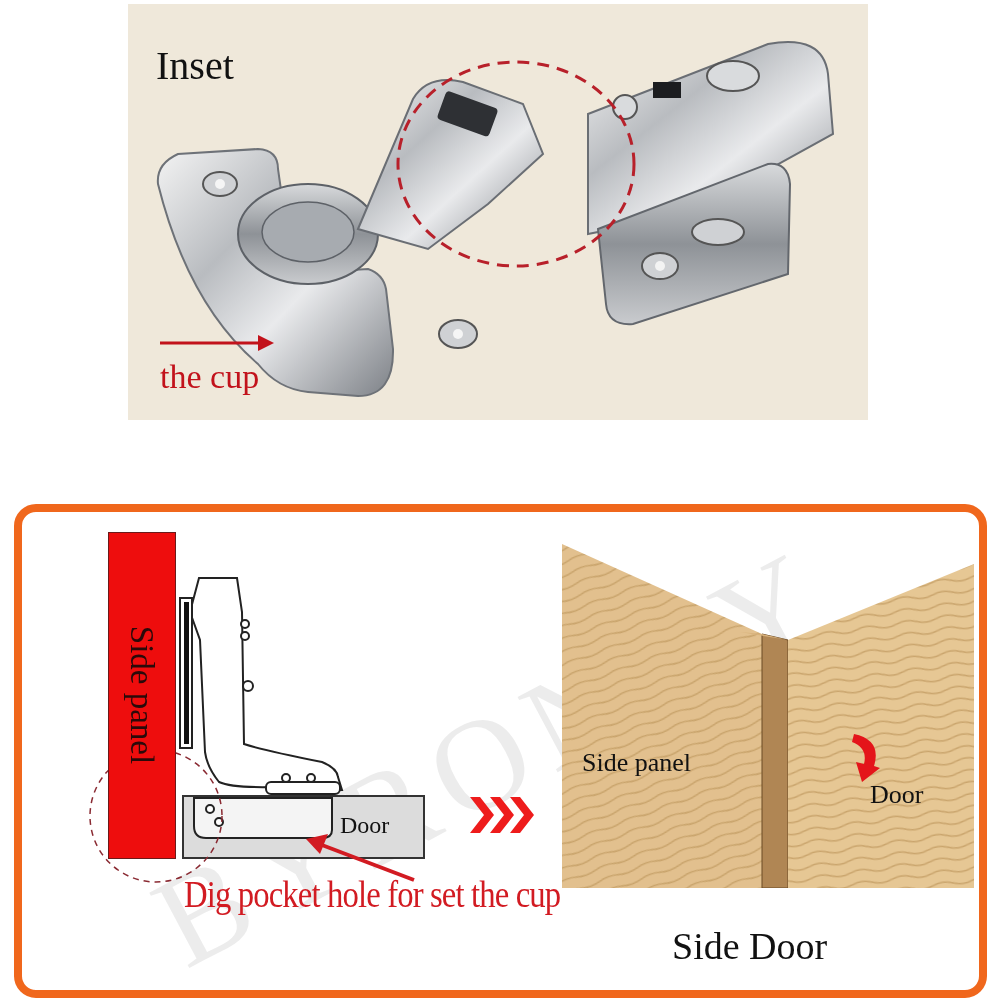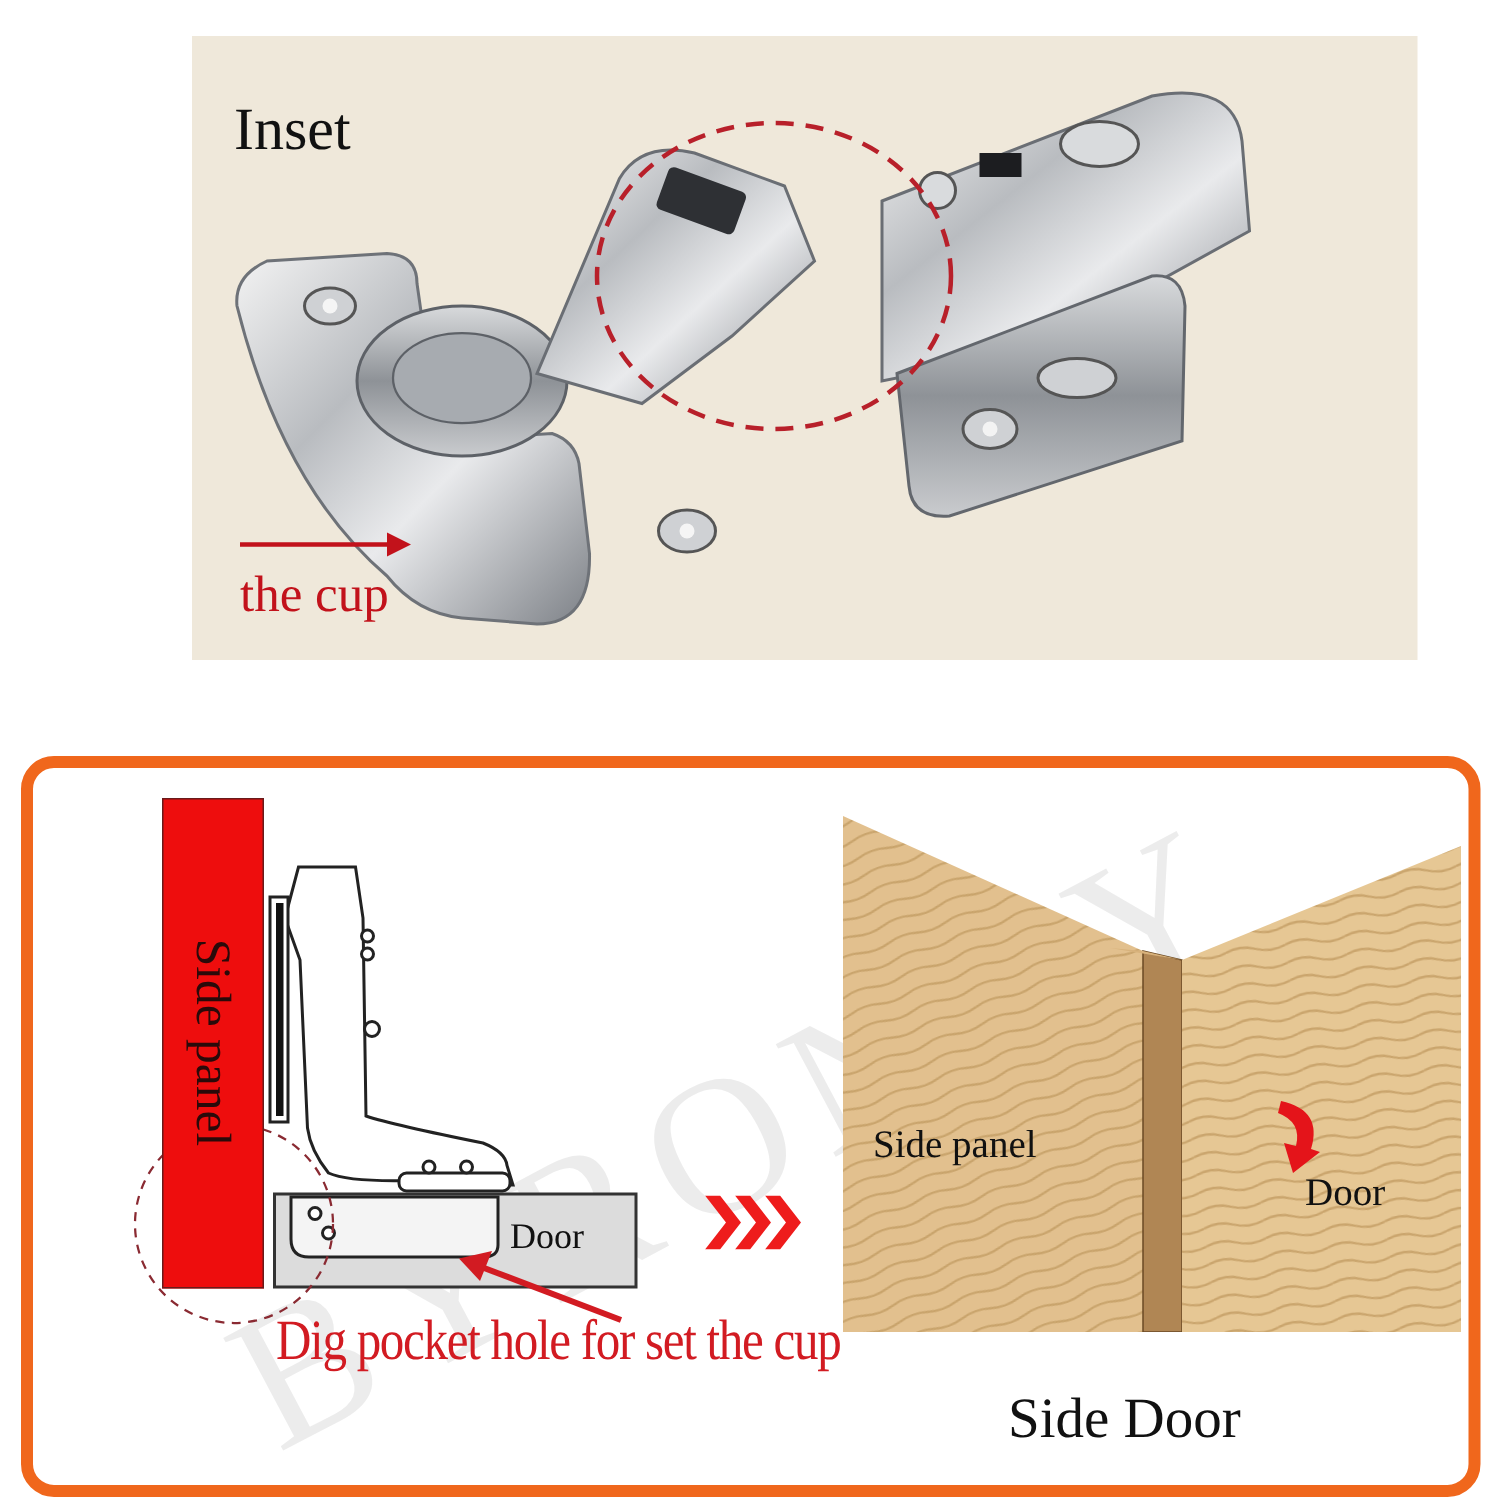--- a/index.html
+++ b/index.html
@@ -1,17 +1,17 @@
 <!DOCTYPE html>
 <html><head>
 <meta charset="utf-8">
 <style>
   html,body{margin:0;padding:0;background:#ffffff;}
   body{width:1000px;height:1000px;position:relative;overflow:hidden;font-family:"Liberation Serif","DejaVu Serif",serif;}
-  .photo{position:absolute;left:128px;top:4px;width:817px;height:416px;background:#efe8da;margin-top:20px;}
+  .photo{position:absolute;left:128px;top:4px;width:740px;height:416px;background:#efe8da;}
   .photo svg{position:absolute;left:0;top:0;}
   .inset-label{position:absolute;left:28px;top:38px;font-size:40px;color:#111;}
   .cup-label{position:absolute;left:32px;top:354px;font-size:34px;color:#c2121b;}
   .frame{position:absolute;left:14px;top:504px;width:957px;height:478px;border:8px solid #f0671c;border-radius:22px;background:#fff;}
   .abs{position:absolute;}
   .side-panel-bar{position:absolute;left:86px;top:20px;width:66px;height:325px;background:#ee0d0d;border:1px solid #6a1a1a;}
   .side-panel-vert{position:absolute;left:119px;top:183px;transform:translate(-50%,-50%) rotate(90deg);font-size:33px;color:#2a0a0a;white-space:nowrap;}
   .door-label-top{position:absolute;left:318px;top:300px;font-size:24px;color:#111;}
   .dig-label{position:absolute;left:162px;top:360px;font-size:38px;color:#d21b22;white-space:nowrap;letter-spacing:-1px;transform:scaleX(0.86);transform-origin:left top;}
   .top-view{position:absolute;left:160px;top:412px;font-size:38px;color:#111;}

